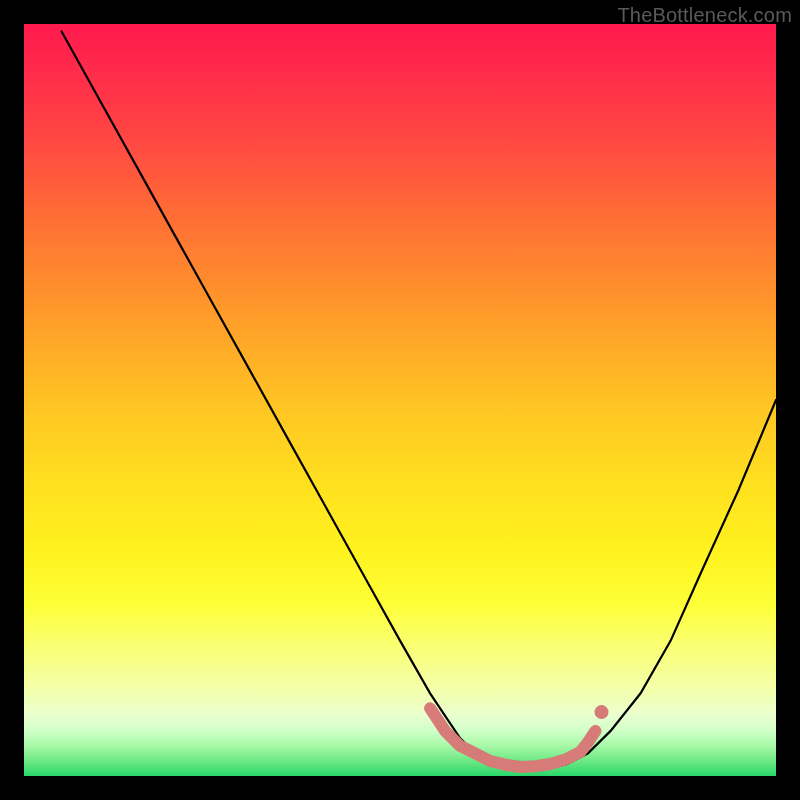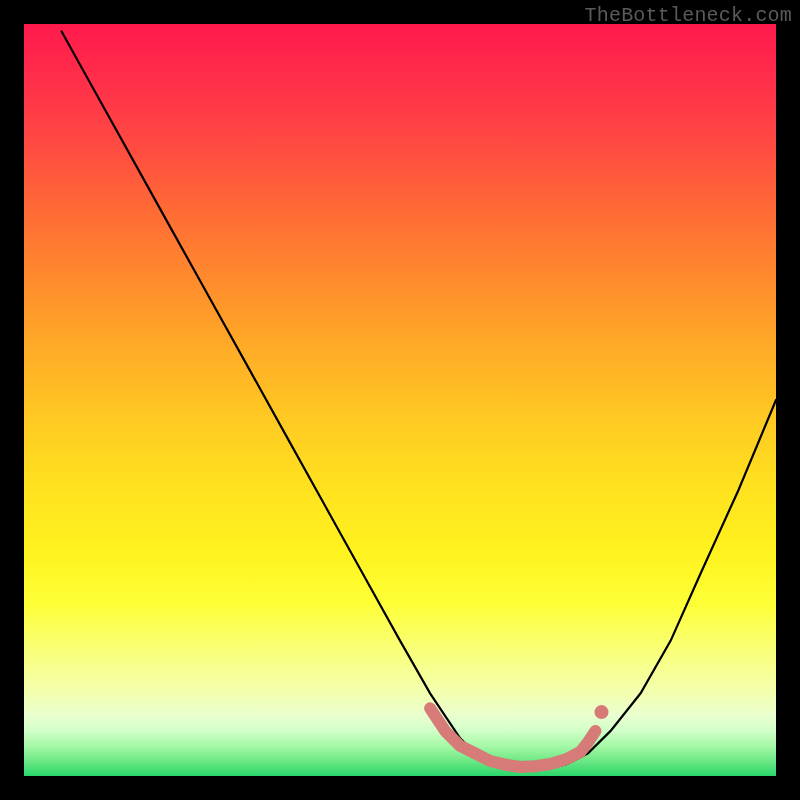--- a/index.html
+++ b/index.html
@@ -46,21 +46,20 @@
     );
   }
   .watermark {
     position: absolute;
     top: 4px;
     right: 8px;
     color: #5a5a5a;
     font-size: 20px;
     letter-spacing: 0.2px;
     user-select: none;
-    font-family: Liberation Mono, monospace;
   }
   svg.curve {
     position: absolute;
     left: 0;
     top: 0;
     width: 752px;
     height: 752px;
     overflow: visible;
   }
 </style>

